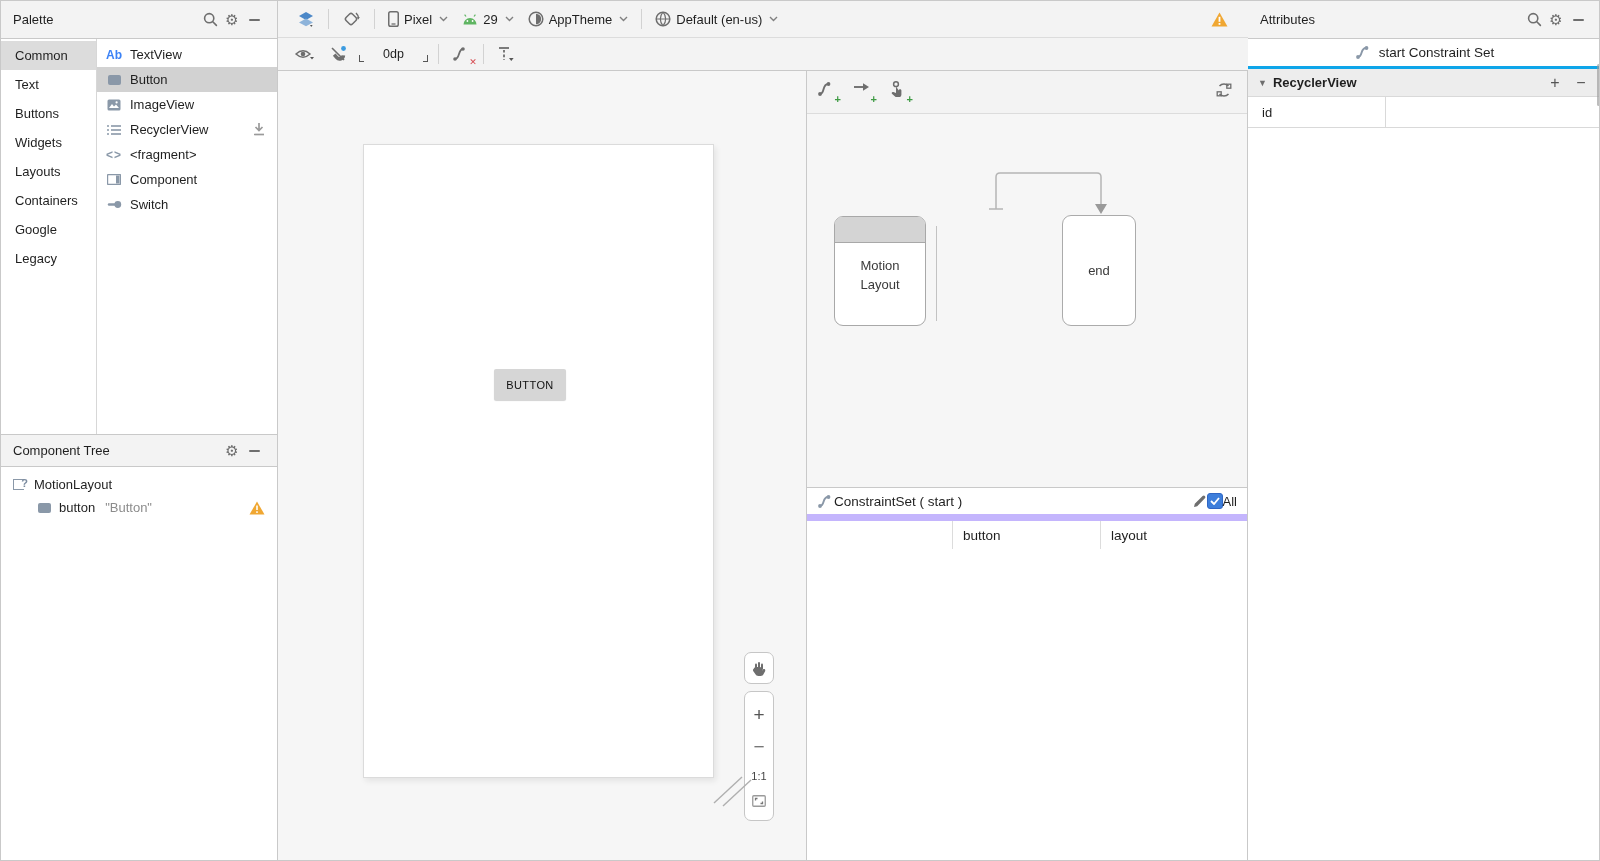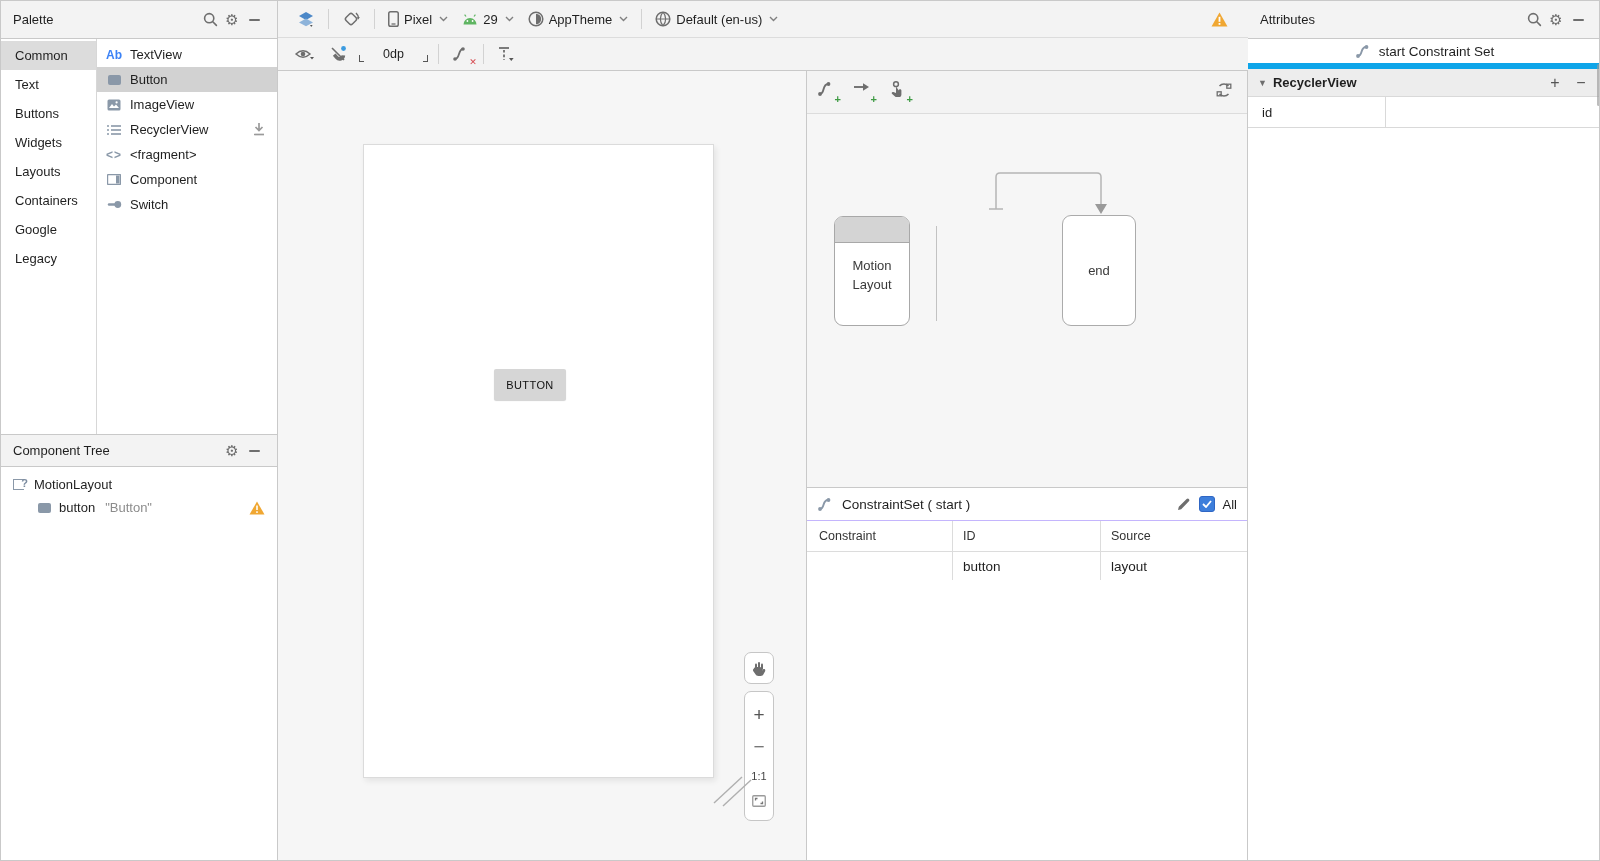--- a/index.html
+++ b/index.html
@@ -88,48 +88,48 @@
     background:#fff; border-right:1px solid #c9c9c9; }
   .motion-toolbar{ height:43px; background:#f3f3f3; border-bottom:1px solid #dcdcdc;
     display:flex; align-items:center; padding:0 10px; gap:14px; }
   .mt-btn{ position:relative; width:22px; height:22px; cursor:pointer; color:#6e6e6e; }
   .mt-plus{ position:absolute; right:-2px; bottom:-2px; font-size:11px; font-weight:bold; color:#3f9b44; line-height:1; }
   .mt-spacer{ flex:1; }
 
   .state-area{ position:relative; height:374px; background:#f6f6f6; border-bottom:1px solid #c9c9c9; }
   .state-box{ position:absolute; border-radius:9px; display:flex; align-items:center;
     justify-content:center; text-align:center; cursor:pointer; color:#3a3a3a; }
-  .box-ml{ left:27px; top:102px; width:76px; height:110px; border:1.5px solid #a8a8a8; background:#fff;
+  .box-ml{ left:27px; top:102px; width:92px; height:110px; border:1.5px solid #a8a8a8; background:#fff;
     flex-direction:column; justify-content:flex-start; }
   .box-ml .band{ width:100%; height:26px; background:#d4d4d4; border-bottom:1px solid #a8a8a8;
     border-radius:7px 7px 0 0; }
   .box-ml .lbl{ margin-top:14px; line-height:1.45; text-align:left; }
   .box-start{ left:154px; top:101px; width:75px; height:111px; border:2px solid #3a7fe0; background:#d7e5fa; }
   .box-end{ left:255px; top:101px; width:74px; height:111px; border:1.5px solid #ababab; background:#fff; }
   .state-divider{ position:absolute; left:129px; top:112px; width:1px; height:95px; background:#c2c2c2; }
   .connector{ position:absolute; left:0; top:0; }
 
-  .cs-header{ height:33px; display:flex; align-items:center; gap:8px; padding:0 10px;
-    border-bottom:1px solid #c4b5fd; background:#fff; }
+  .cs-header{ height:33px; display:flex; align-items:center; padding:0 10px;
+    border-bottom:7px solid #c4b5fd; background:#fff; }
   .cs-title{ font-size:13.5px; }
   .cs-spacer{ flex:1; }
   .checkbox{ width:16px; height:16px; border-radius:3px; background:#3d7edb; border:1px solid #2f66c4;
     display:flex; align-items:center; justify-content:center; cursor:pointer; }
   .cs-table{ width:100%; }
   .cs-thead{ display:flex; height:31px; border-bottom:1px solid #dcdcdc; align-items:center; }
   .cs-trow{ display:flex; height:28px; align-items:center; font-size:13.5px; }
   .cs-col1{ width:146px; padding-left:12px; height:100%; display:flex; align-items:center; border-right:1px solid #dcdcdc; }
   .cs-col2{ width:148px; padding-left:10px; height:100%; display:flex; align-items:center; border-right:1px solid #dcdcdc; }
   .cs-col3{ flex:1; padding-left:10px; height:100%; display:flex; align-items:center; }
   .cs-thead .cell{ font-size:12.5px; color:#333; }
 
   
   .attr-panel{ position:absolute; left:1247px; top:0; width:353px; height:861px; background:#fff; }
   .attr-subtitle{ height:30px; display:flex; align-items:center; justify-content:center; gap:7px;
-    border-bottom:6px solid #0ea5e9; font-size:13.5px; }
+    border-bottom:3px solid #0ea5e9; font-size:13.5px; }
   .attr-section{ height:28px; background:#ededed; border-bottom:1px solid #d9d9d9;
     display:flex; align-items:center; padding:0 10px; gap:6px; }
   .attr-section .arrow{ font-size:9px; color:#6e6e6e; }
   .attr-section .sec-title{ font-weight:bold; }
   .attr-section .spacer{ flex:1; }
   .pm-icon{ width:20px; display:flex; justify-content:center; font-size:16px; color:#555; cursor:pointer; }
   .attr-row{ display:flex; height:31px; border-bottom:1px solid #d9d9d9; align-items:stretch; }
   .attr-name{ width:138px; border-right:1px solid #d9d9d9; display:flex; align-items:center; padding-left:14px; }
   .attr-value{ flex:1; display:flex; align-items:center; padding-left:8px; font-size:13.5px; cursor:text; }
   .scroll-thumb{ position:absolute; right:1px; top:63px; width:3px; height:42px; background:#9a9a9a; opacity:.65; border-radius:2px; }
@@ -499,25 +499,20 @@
           </svg>
       </span>
       <span class="checkbox">
         <svg width="10" height="8" viewBox="0 0 10 8">
             <path d="M1,4 L4,7 L9,1" fill="none" stroke="#fff" stroke-width="1.8"></path>
           </svg>
       </span>
       <span>All</span>
     </div>
     <div class="cs-table">
-      <div class="cs-thead">
-        <span class="cs-col1 cell">Constraint</span>
-        <span class="cs-col2 cell">ID</span>
-        <span class="cs-col3 cell">Source</span>
-      </div>
       <div class="cs-trow">
         <span class="cs-col1"></span>
         <span class="cs-col2">button</span>
         <span class="cs-col3">layout</span>
       </div>
     </div>
   </div>
 
   <div class="attr-panel">
     <div class="panel-header">

